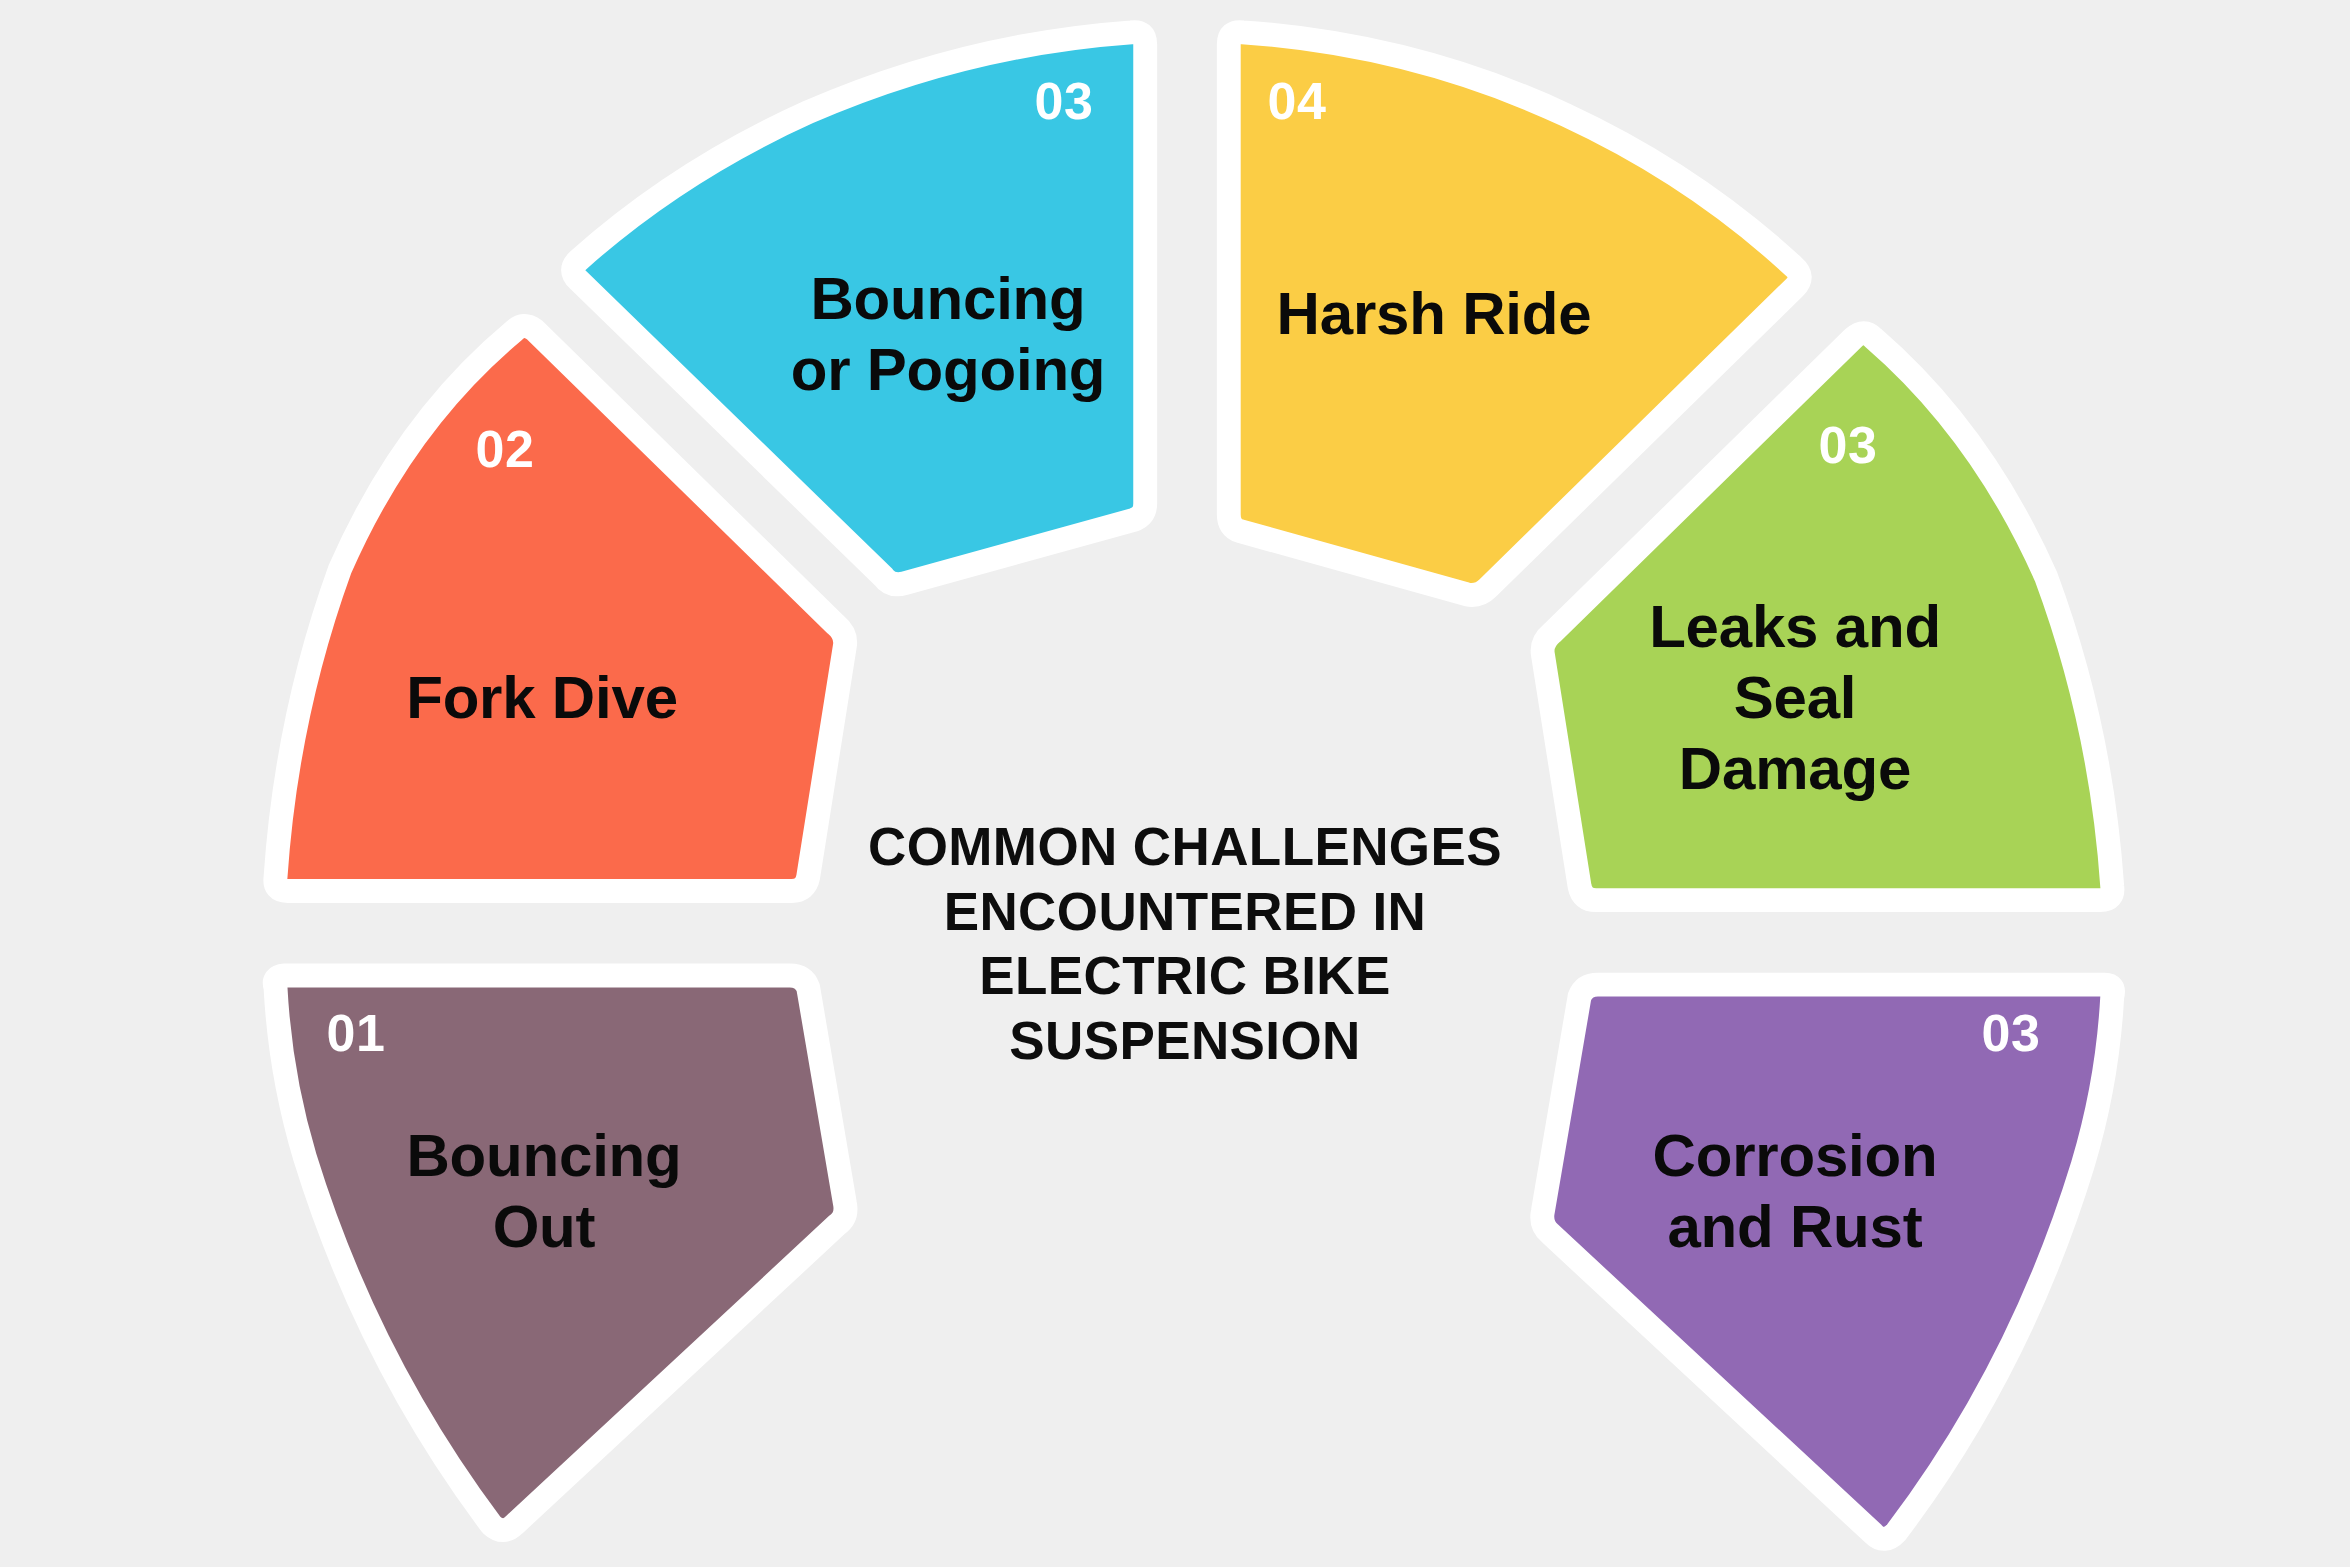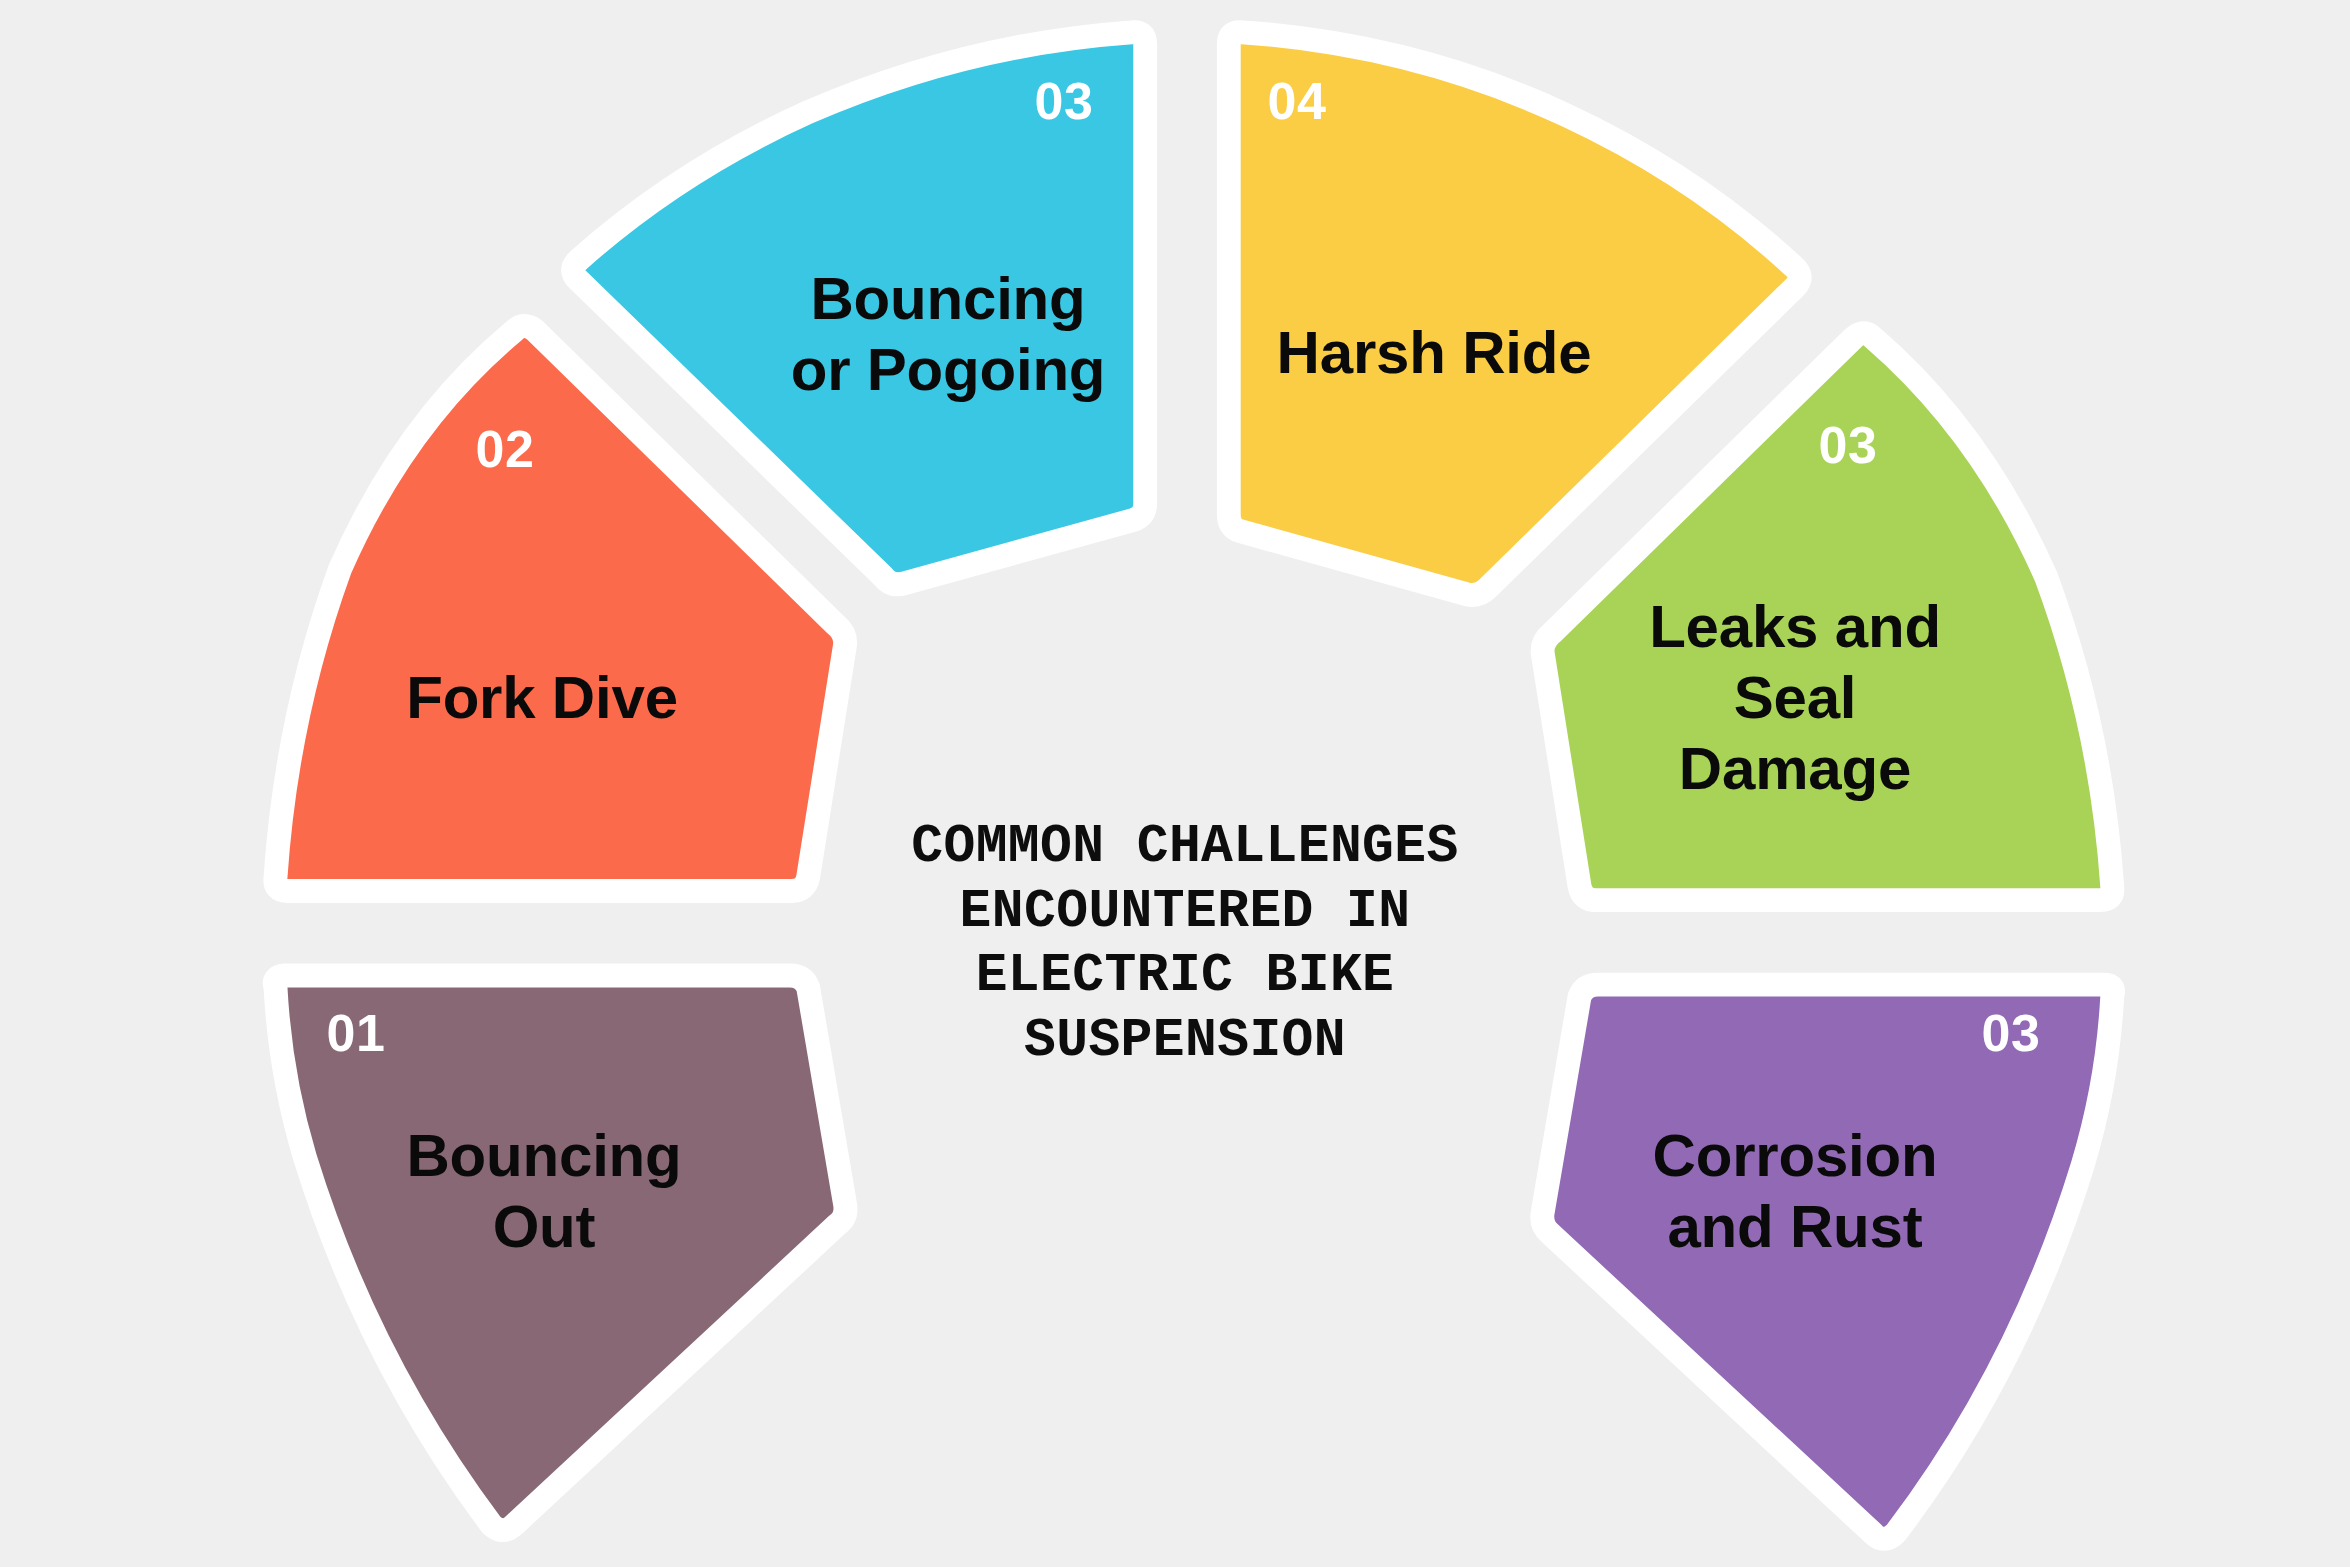--- a/index.html
+++ b/index.html
@@ -88,32 +88,32 @@
 Out</div>
 
   <div class="seg-num" style="left: 505px; top: 449px; color: rgb(255, 255, 255);">02</div>
   <div class="seg-label" style="left: 542px; top: 698px; color: rgb(10, 10, 10);">Fork Dive</div>
 
   <div class="seg-num" style="left: 1064px; top: 101px; color: rgb(255, 255, 255);">03</div>
   <div class="seg-label" style="left: 948px; top: 335px; color: rgb(10, 10, 10);">Bouncing
 or Pogoing</div>
 
   <div class="seg-num" style="left: 1297px; top: 101px; color: rgb(255, 255, 255);">04</div>
-  <div class="seg-label" style="left: 1434px; top: 314px; color: rgb(10, 10, 10); margin-top: 39px;">Harsh Ride</div>
+  <div class="seg-label" style="left: 1434px; top: 314px; color: rgb(10, 10, 10);">Harsh Ride</div>
 
   <div class="seg-num" style="left: 1848px; top: 445px; color: rgb(255, 255, 255);">03</div>
   <div class="seg-label" style="left: 1795px; top: 698px; color: rgb(10, 10, 10);">Leaks and
 Seal
 Damage</div>
 
   <div class="seg-num" style="left: 2011px; top: 1033px; color: rgb(255, 255, 255);">03</div>
   <div class="seg-label" style="left: 1795px; top: 1192px; color: rgb(10, 10, 10);">Corrosion
 and Rust</div>
 
-  <div id="center-title" style="color: rgb(13, 13, 13); font-family: Liberation Mono, monospace;">
+  <div id="center-title" style="color: rgb(13, 13, 13);">
     <div>COMMON CHALLENGES</div>
     <div>ENCOUNTERED IN</div>
     <div>ELECTRIC BIKE</div>
     <div>SUSPENSION</div>
   </div>
 
 </div>
 
 
 </body></html>

